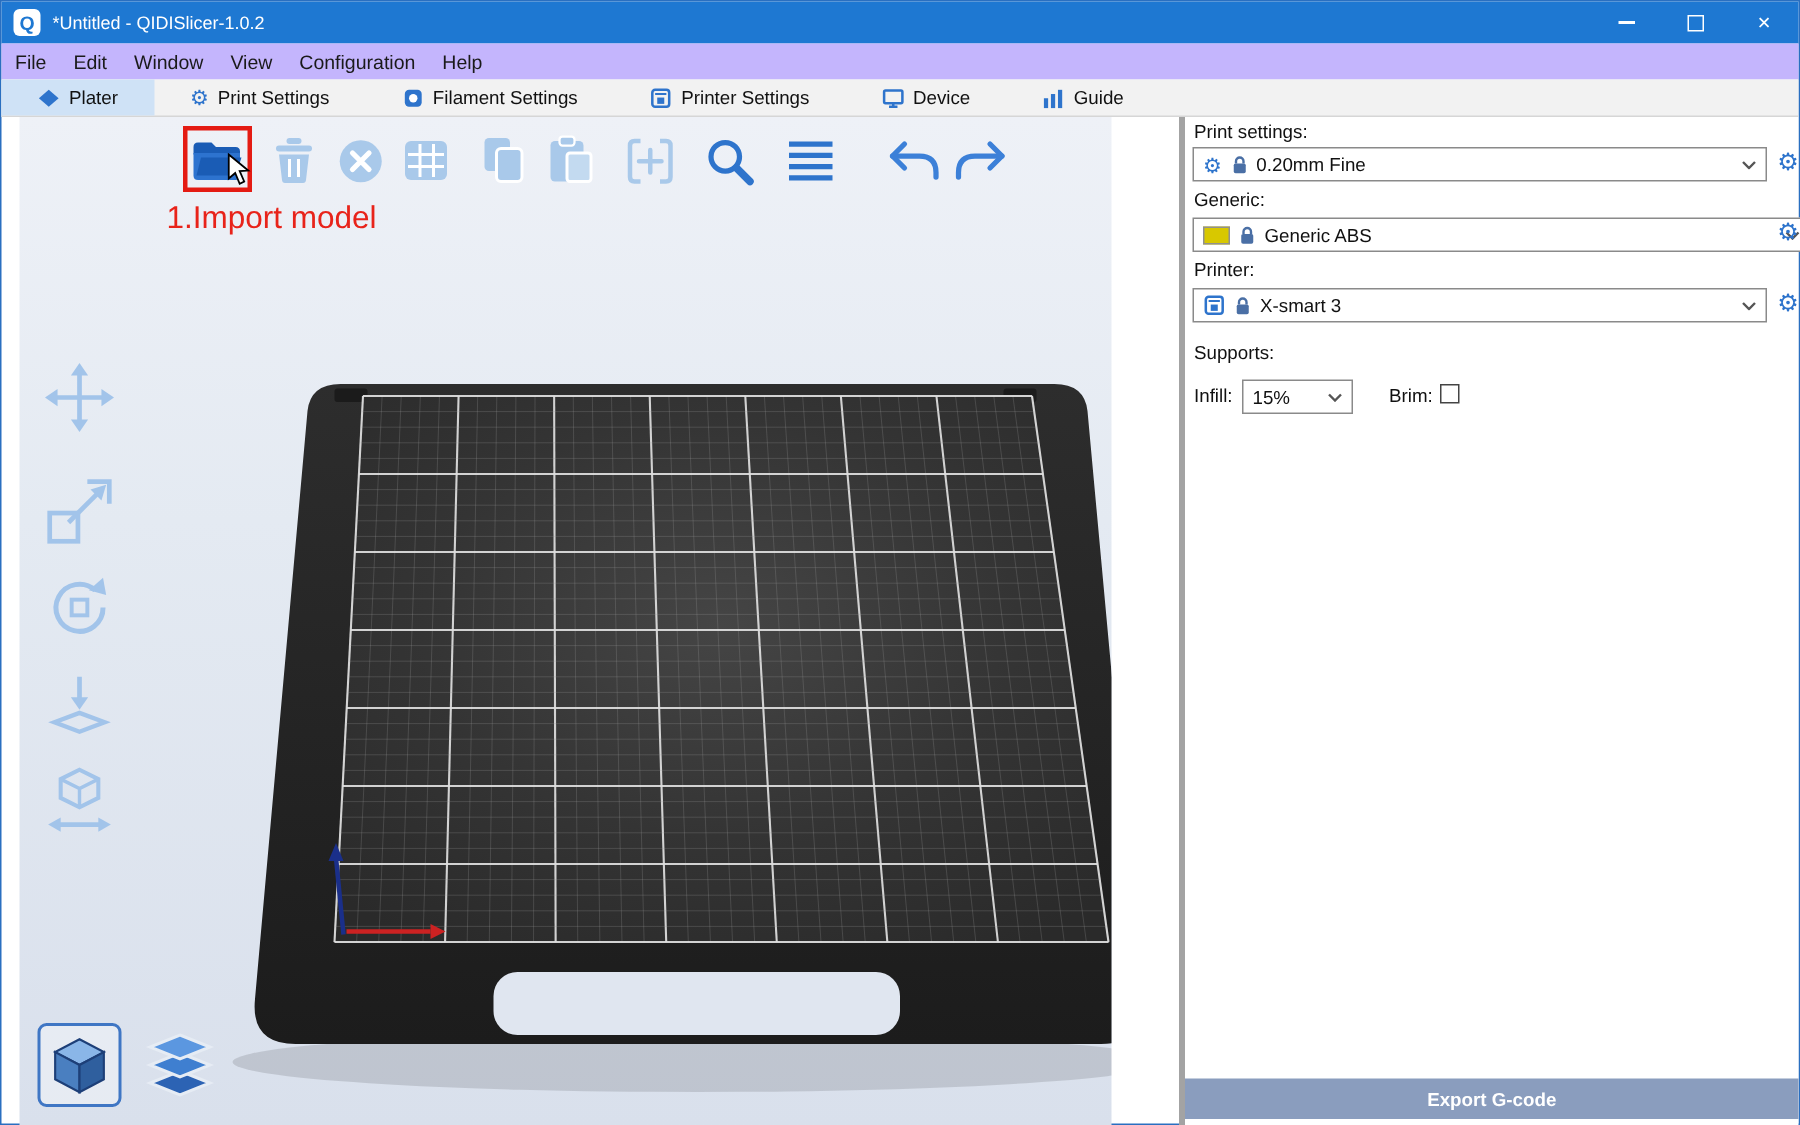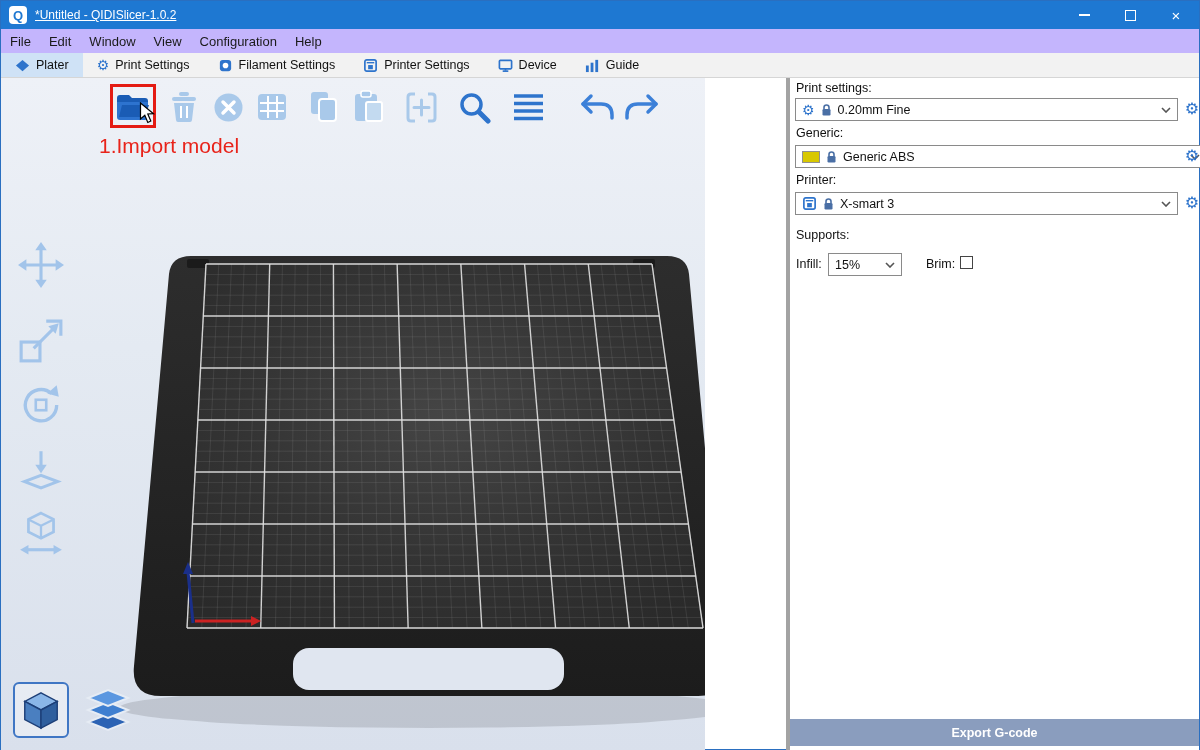--- a/index.html
+++ b/index.html
@@ -5,46 +5,46 @@
   html,body{margin:0;padding:0;width:1200px;height:750px;overflow:hidden;
     font-family:"Liberation Sans","DejaVu Sans",sans-serif;background:#fff;}
   .window{position:absolute;inset:0;border:1px solid #2a6fc0;box-sizing:border-box;}
 
   
   .titlebar{position:absolute;top:0;left:0;right:0;height:28px;background:#1e78d2;
     display:flex;align-items:center;}
   .app-icon{margin-left:8px;width:18px;height:18px;background:#fff;border-radius:4px;
     display:flex;align-items:center;justify-content:center;color:#1e78d2;
     font-weight:bold;font-size:13px;}
-  .title-text{color:#fff;font-size:12px;margin-left:8px;text-decoration:underline;}
+  .title-text{color:#fff;font-size:12px;margin-left:8px;}
   .win-controls{margin-left:auto;display:flex;height:100%;}
   .win-btn{width:46px;height:100%;display:flex;align-items:center;justify-content:center;color:#fff;}
   .min-glyph{width:11px;height:1.5px;background:#fff;}
   .max-glyph{width:9px;height:9px;border:1.3px solid #fff;}
   .close-glyph{font-size:15px;line-height:15px;}
 
   
   .menubar{position:absolute;top:28px;left:0;right:0;height:24px;background:#c4b5fd;
     display:flex;align-items:center;font-size:13px;color:#1a1a1a;}
   .menu-item{padding:0 9px;height:100%;display:flex;align-items:center;}
 
   
   .tabbar{position:absolute;top:52px;left:0;right:0;height:25px;background:#f2f2f2;
     border-bottom:1px solid #d6d6d6;display:flex;align-items:stretch;font-size:12.5px;color:#111;box-sizing:border-box;}
-  .tab{display:flex;align-items:center;gap:6px;padding:0 14px;white-space:nowrap;}
+  .tab{display:flex;align-items:center;gap:6px;padding:0 24px;white-space:nowrap;}
   .tab.active{background:#cfe2f6;}
   .modes{margin-left:auto;display:flex;}
   .mode{display:flex;align-items:center;gap:6px;padding:0 10px;}
   .mode.active{background:#d9d9d9;font-weight:bold;}
   .mode-dot{width:11px;height:11px;clip-path:polygon(50% 0,94% 26%,94% 74%,50% 100%,6% 74%,6% 26%);}
 
   
   .content{position:absolute;top:77px;left:0;right:0;bottom:0;}
-  .viewport{position:absolute;left:0;top:0;width:704px;height:673px;overflow:hidden;
-    background:linear-gradient(180deg,#eef1f7 0%,#e4eaf2 40%,#d9e0ec 100%);}
+  .viewport{position:absolute;left:12px;top:0;width:704px;height:673px;overflow:hidden;
+    background:linear-gradient(180deg,#eef1f7 0%,#e4eaf2 40%,#d9e0ec 100%);padding-left:24px;}
   .sidebar{position:absolute;left:785px;top:0;right:0;height:673px;background:#fff;
     border-left:4px solid #a3a3a3;font-size:12.5px;color:#111;box-sizing:border-box;}
 
   
   .top-toolbar{position:absolute;left:112px;top:9px;display:flex;align-items:center;height:40px;}
   .ticon{width:40px;height:38px;display:flex;align-items:center;justify-content:center;flex:0 0 auto;}
   .import-highlight{position:absolute;left:109px;top:6px;width:46px;height:44px;
     border:3px solid #e41b13;box-sizing:border-box;}
   .annotation{position:absolute;left:98px;top:56px;font-size:21px;}
   .cursor{position:absolute;left:138px;top:24px;}

